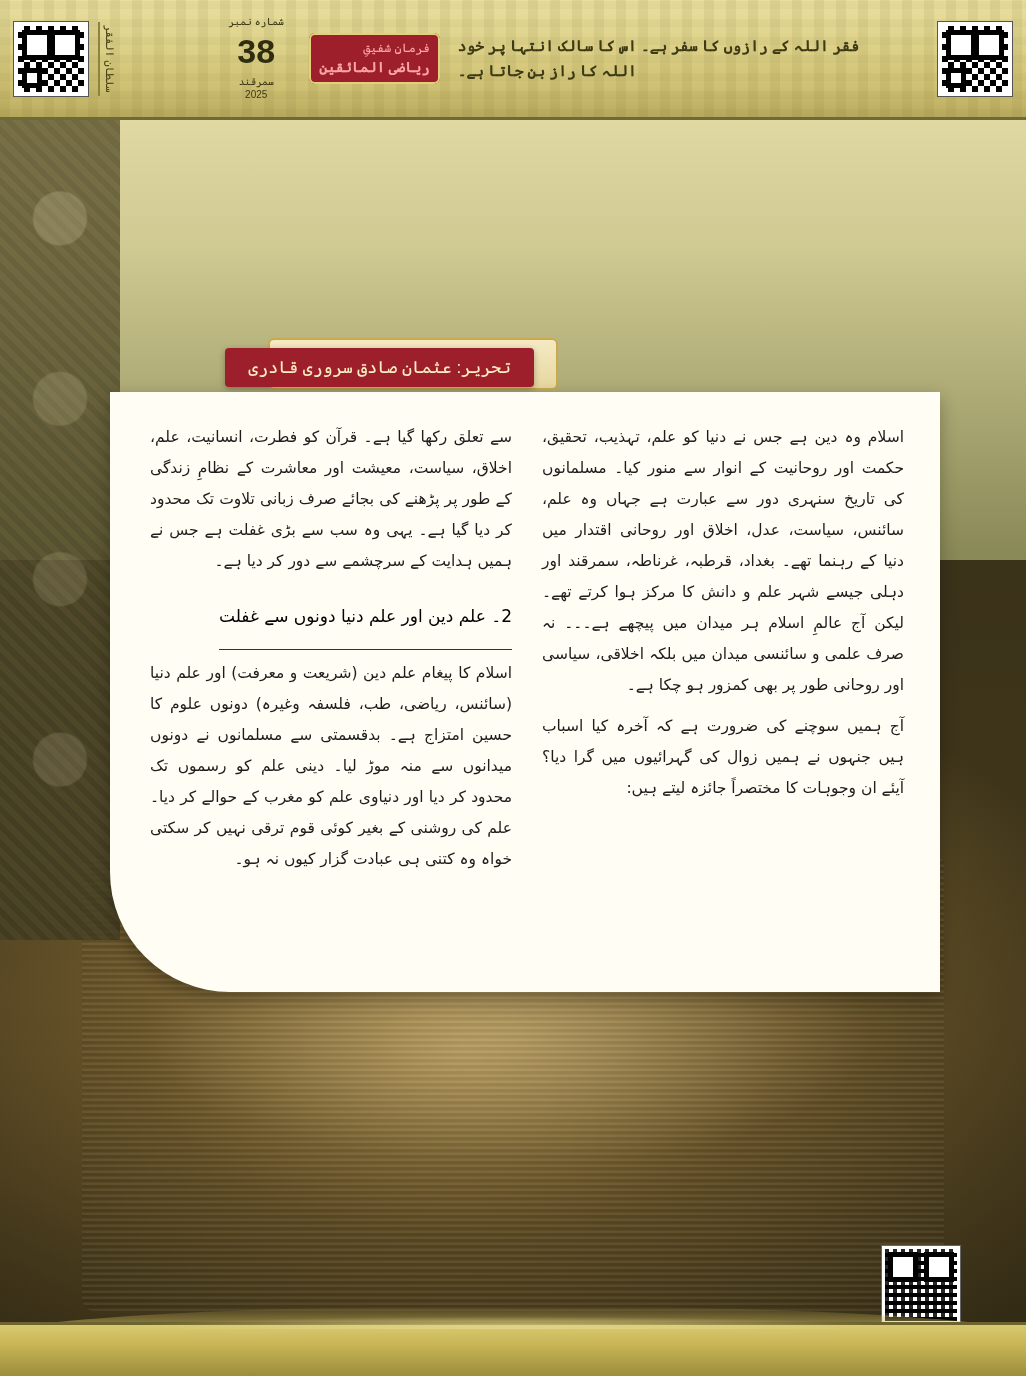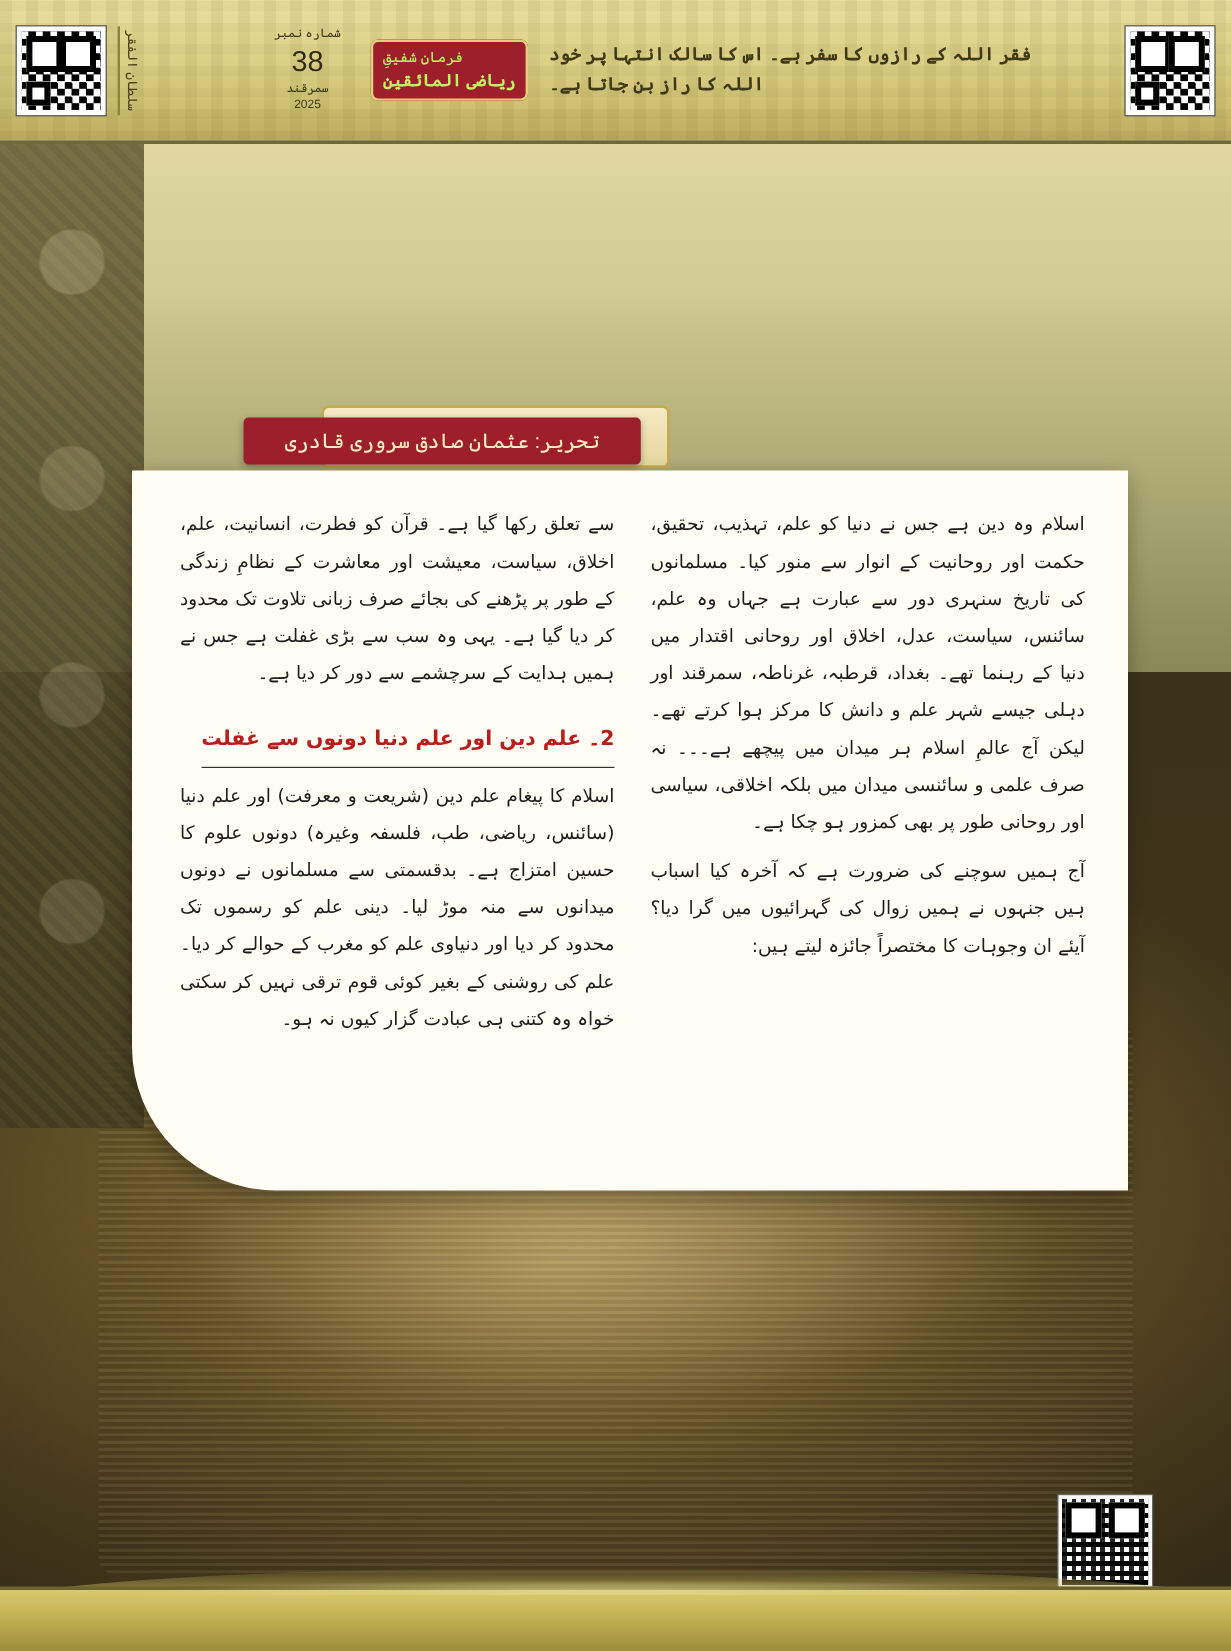--- a/index.html
+++ b/index.html
@@ -108,31 +108,31 @@
 
   .header-center {
     flex: 1; display: flex; align-items: center; justify-content: center; gap: 18px;
     direction: rtl;
   }
   .tagline {
     font-size: 15px; color: #3f3a16; line-height: 1.7; text-align: left;
     max-width: 420px; font-weight: 600;
   }
   .badge-mag {
-    background: #9e1f2c; color: #bef264; border-radius: 6px;
-    padding: 6px 10px; text-align: left; font-size: 12px; line-height: 1.5;
+    background: #9e1f2c; color: #fca5a5; border-radius: 6px;
+    padding: 6px 10px; text-align: right; font-size: 12px; line-height: 1.5;
     box-shadow: 0 0 0 2px #e3cf7c inset;
   }
   .badge-mag b { display: block; font-size: 14px; }
   .issue-box {
     text-align: center; color: #3d3a15; font-size: 12px; line-height: 1.35;
     min-width: 70px;
     margin-left: 44px;
   }
-  .issue-box .num { font-size: 24px; font-weight: normal; color: #2f2c10; }
+  .issue-box .num { font-size: 34px; font-weight: bold; color: #2f2c10; }
   .issue-box .small { font-size: 10px; }
   .brand-right {
     display: flex; align-items: center; gap: 10px;
   }
   .brand-logo {
     writing-mode: vertical-rl;
     font-size: 11px; color: #4a4418; letter-spacing: 1px;
     border-left: 2px solid #8d8340; padding-left: 4px; height: 74px;
     display: flex; align-items: center; justify-content: center;
   }
@@ -151,21 +151,21 @@
     font-size: 86px; font-weight: 800;
     font-family: "DejaVu Sans", "Liberation Sans", sans-serif;
     letter-spacing: -1px;
     text-shadow: 1px 2px 0 rgba(120,30,40,0.18);
     direction: rtl;
   }
 
   .author-ribbon {
     position: absolute; right: 492px; top: 348px;
     background: #9e1f2c; color: #fbeec2;
-    padding: 9px 34px; font-size: 17px; border-radius: 4px;
+    padding: 9px 23px; font-size: 17px; border-radius: 4px;
     box-shadow: 0 2px 6px rgba(0,0,0,.3);
     direction: rtl;
   }
   .ribbon-frame {
     position: absolute; right: 468px; top: 338px; width: 290px; height: 52px;
     border: 2px solid #c9a94b;
     border-radius: 6px;
     background: linear-gradient(180deg,#f4e9c3,#e7d8a0);
   }
 
@@ -185,22 +185,22 @@
     flex: 1;
     font-size: 15.5px;
     line-height: 2.0;
     color: #1d1d1d;
     text-align: justify;
     direction: rtl;
     font-family: "DejaVu Sans", "Liberation Sans", sans-serif;
   }
   .col p { margin-bottom: 10px; }
   .heading {
-    font-weight: bold; font-size: 17px; margin: 12px 0 8px;
-    color: #b91c1c; border-bottom: 1px solid #333; display: inline-block; padding-bottom: 6px;
+    font-weight: normal; font-size: 17px; margin: 12px 0 8px;
+    color: #000000; border-bottom: 1px solid #333; display: inline-block; padding-bottom: 16px;
   }
 
   
   .bottom-qr {
     position: absolute; right: 66px; bottom: 52px;
     width: 78px; height: 78px;
     background: #fff; border: 3px solid #fff; outline: 1px solid #666;
     background-image:
       repeating-linear-gradient(0deg, #000 0 4px, #fff 4px 8px),
       repeating-linear-gradient(90deg, rgba(0,0,0,.85) 0 4px, rgba(255,255,255,.85) 4px 8px);

